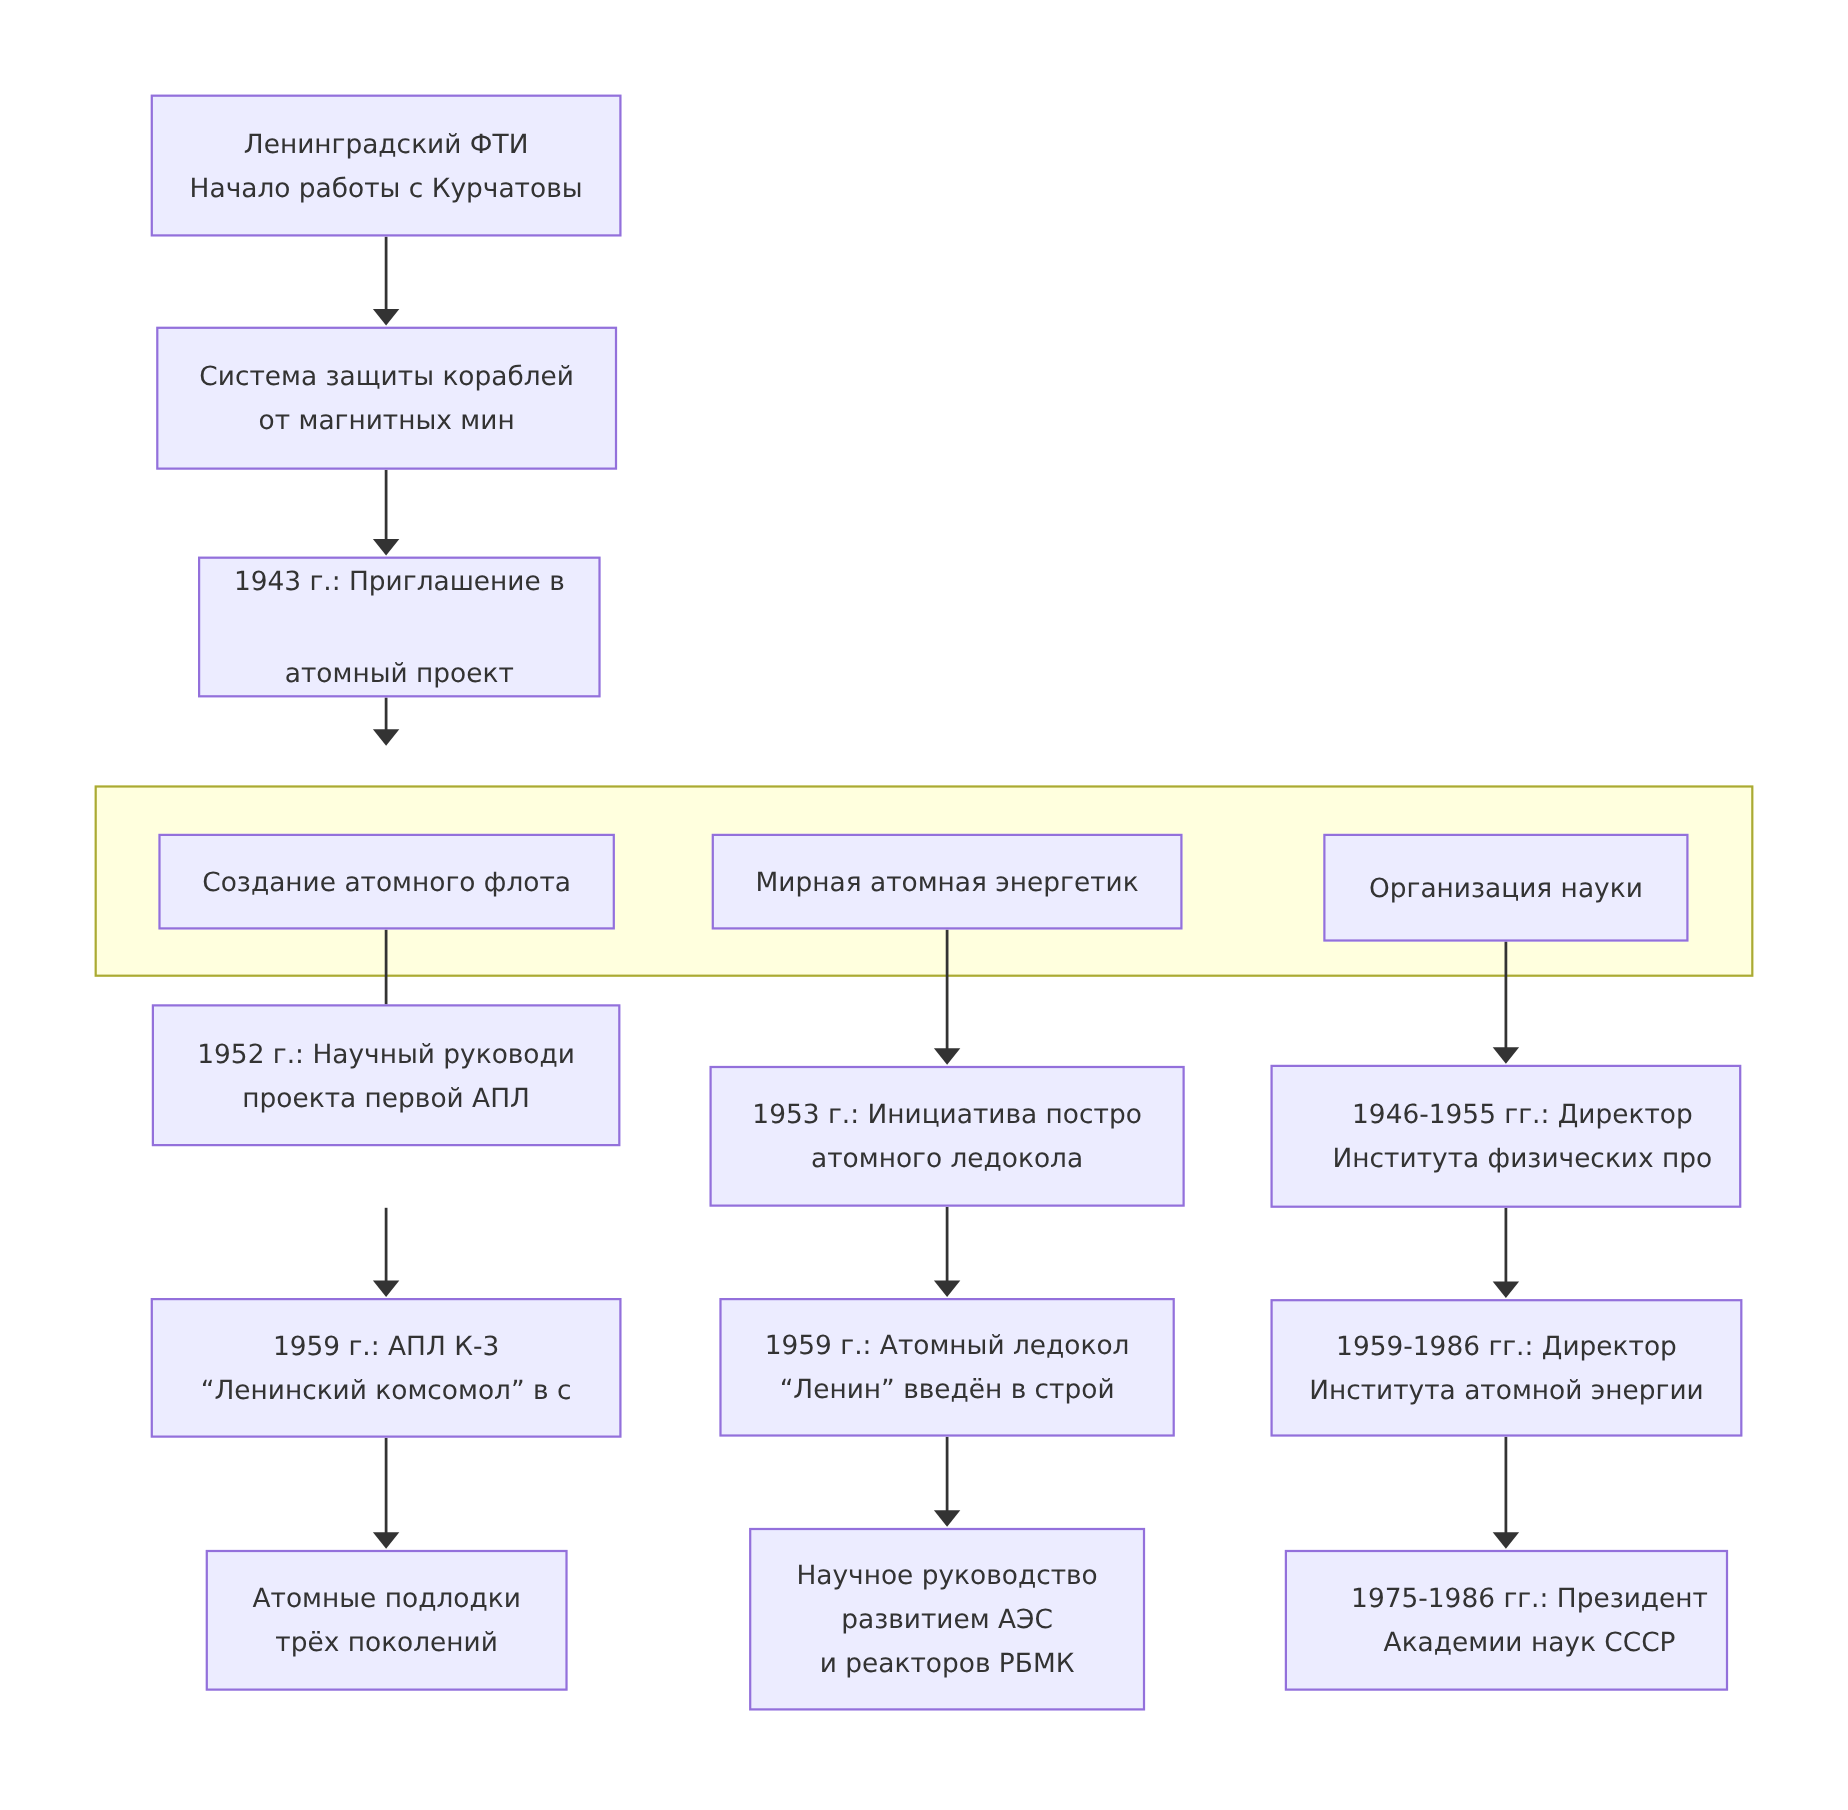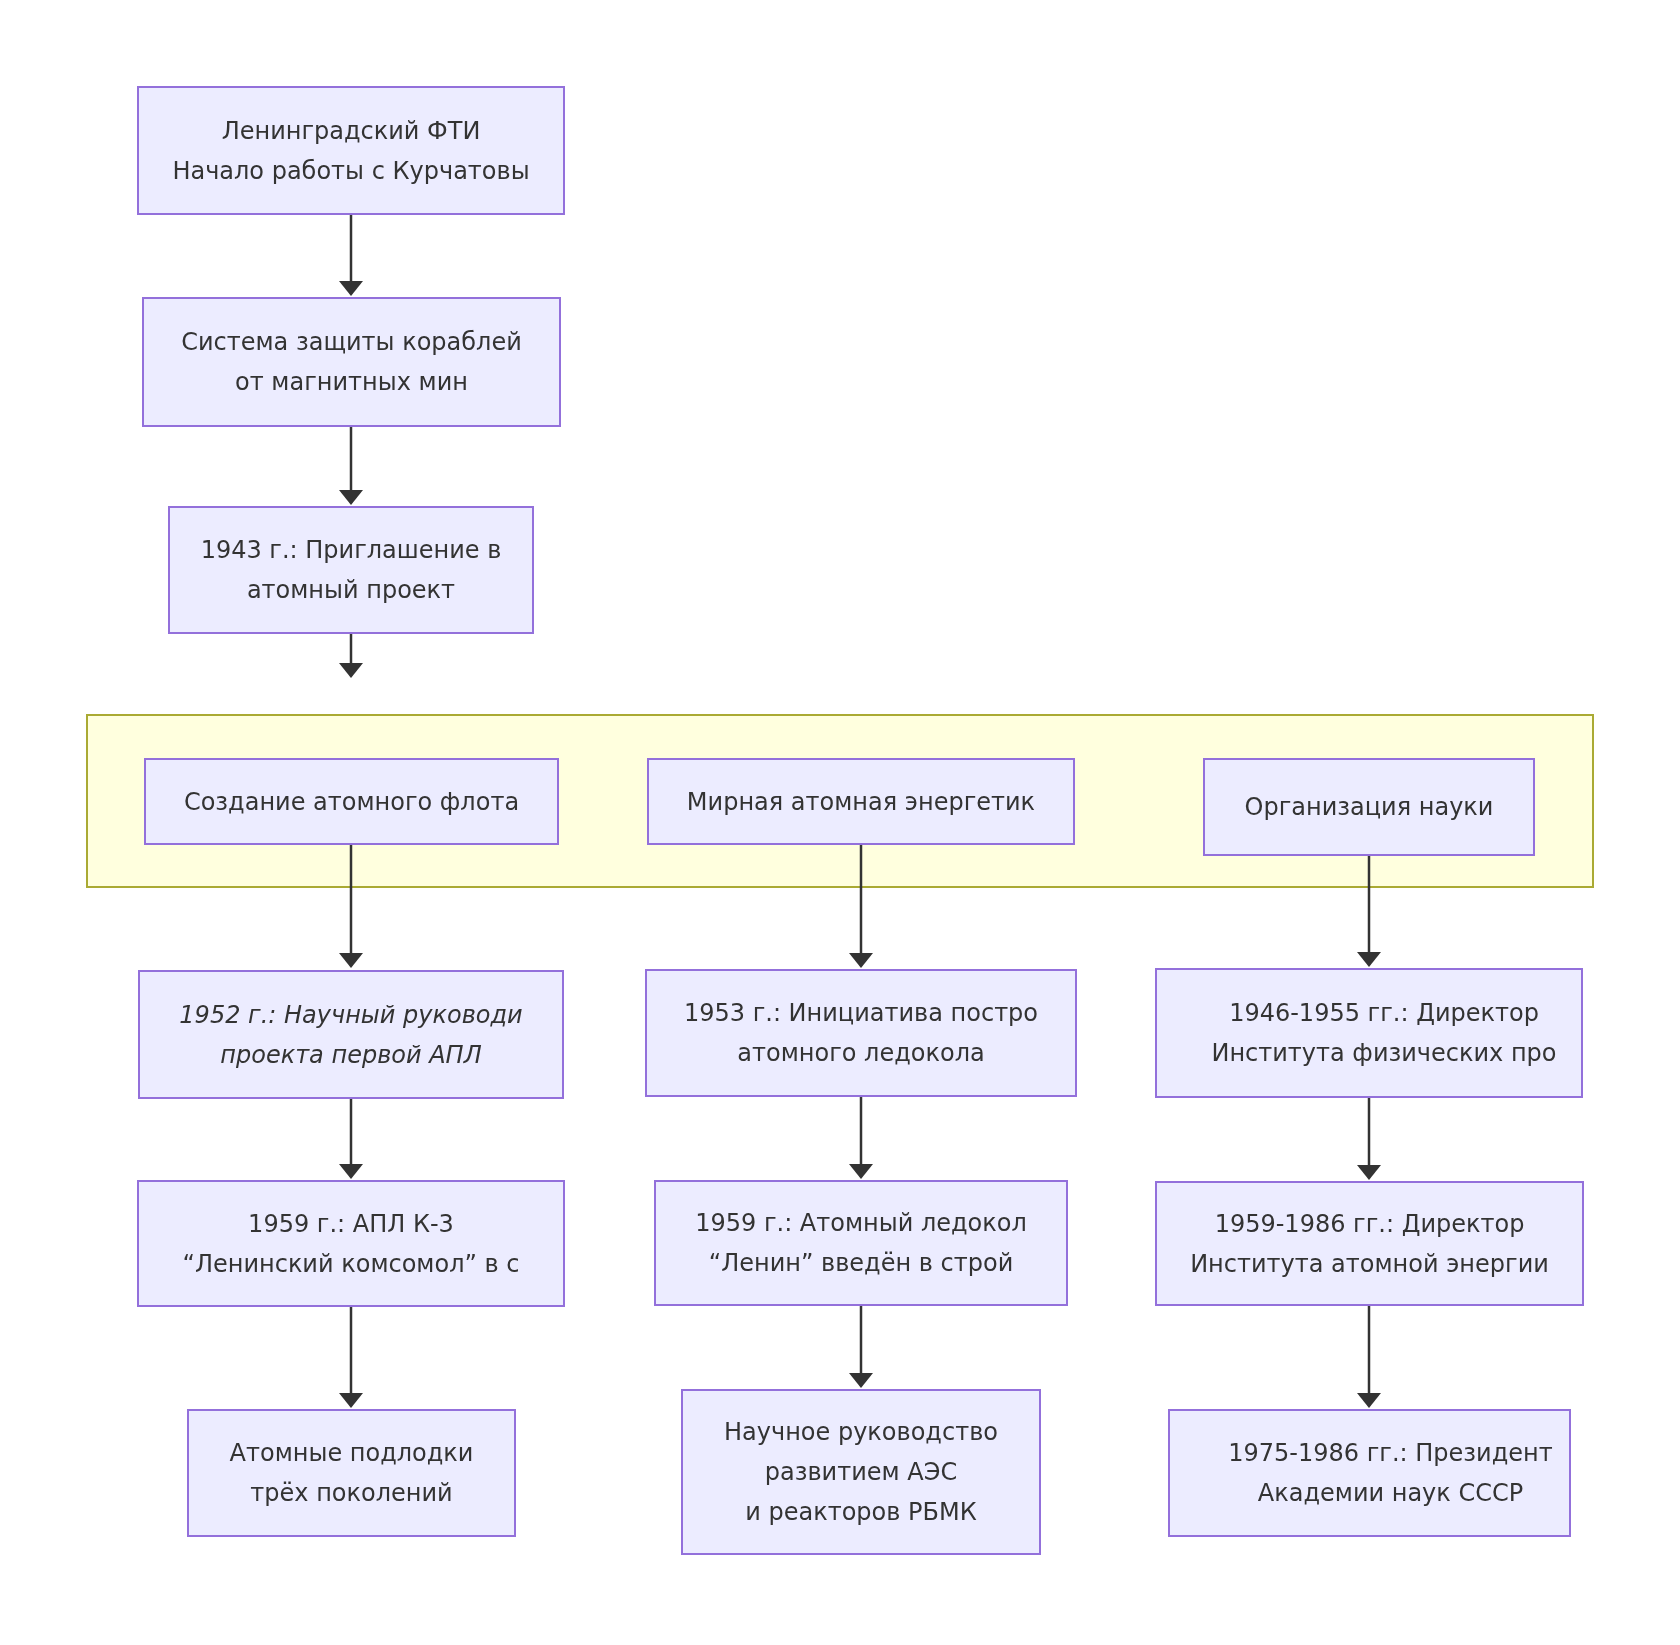--- a/index.html
+++ b/index.html
@@ -113,38 +113,38 @@
   <div class="node" style="left:137px;top:86px;width:428px;height:129px;">
     <div class="ln">Ленинградский ФТИ</div>
     <div class="ln">Начало работы с Курчатовы</div>
   </div>
 
   <div class="node" style="left:142px;top:297px;width:419px;height:130px;">
     <div class="ln">Система защиты кораблей</div>
     <div class="ln">от магнитных мин</div>
   </div>
 
-  <div class="node" style="left:168px;top:506px;width:366px;height:128px;">
+  <div class="node" style="left:180px;top:506px;width:366px;height:128px;justify-content:space-between;">
     <div class="ln">1943 г.: Приглашение в</div>
     <div class="ln">атомный проект</div>
   </div>
 
   <div class="node" style="left:144px;top:758px;width:415px;height:87px;">
     <div class="ln">Создание атомного флота</div>
   </div>
 
   <div class="node" style="left:647px;top:758px;width:428px;height:87px;">
     <div class="ln">Мирная атомная энергетик</div>
   </div>
 
   <div class="node" style="left:1203px;top:758px;width:332px;height:98px;">
     <div class="ln">Организация науки</div>
   </div>
 
-  <div class="node" style="left:138px;top:970px;width:426px;height:129px;font-style:italic;">
+  <div class="node" style="left:138px;top:913px;width:426px;height:129px;">
     <div class="ln">1952 г.: Научный руководи</div>
     <div class="ln">проекта первой АПЛ</div>
   </div>
 
   <div class="node" style="left:137px;top:1180px;width:428px;height:127px;">
     <div class="ln">1959 г.: АПЛ К-3</div>
     <div class="ln">“Ленинский комсомол” в с</div>
   </div>
 
   <div class="node" style="left:187px;top:1409px;width:329px;height:128px;">

